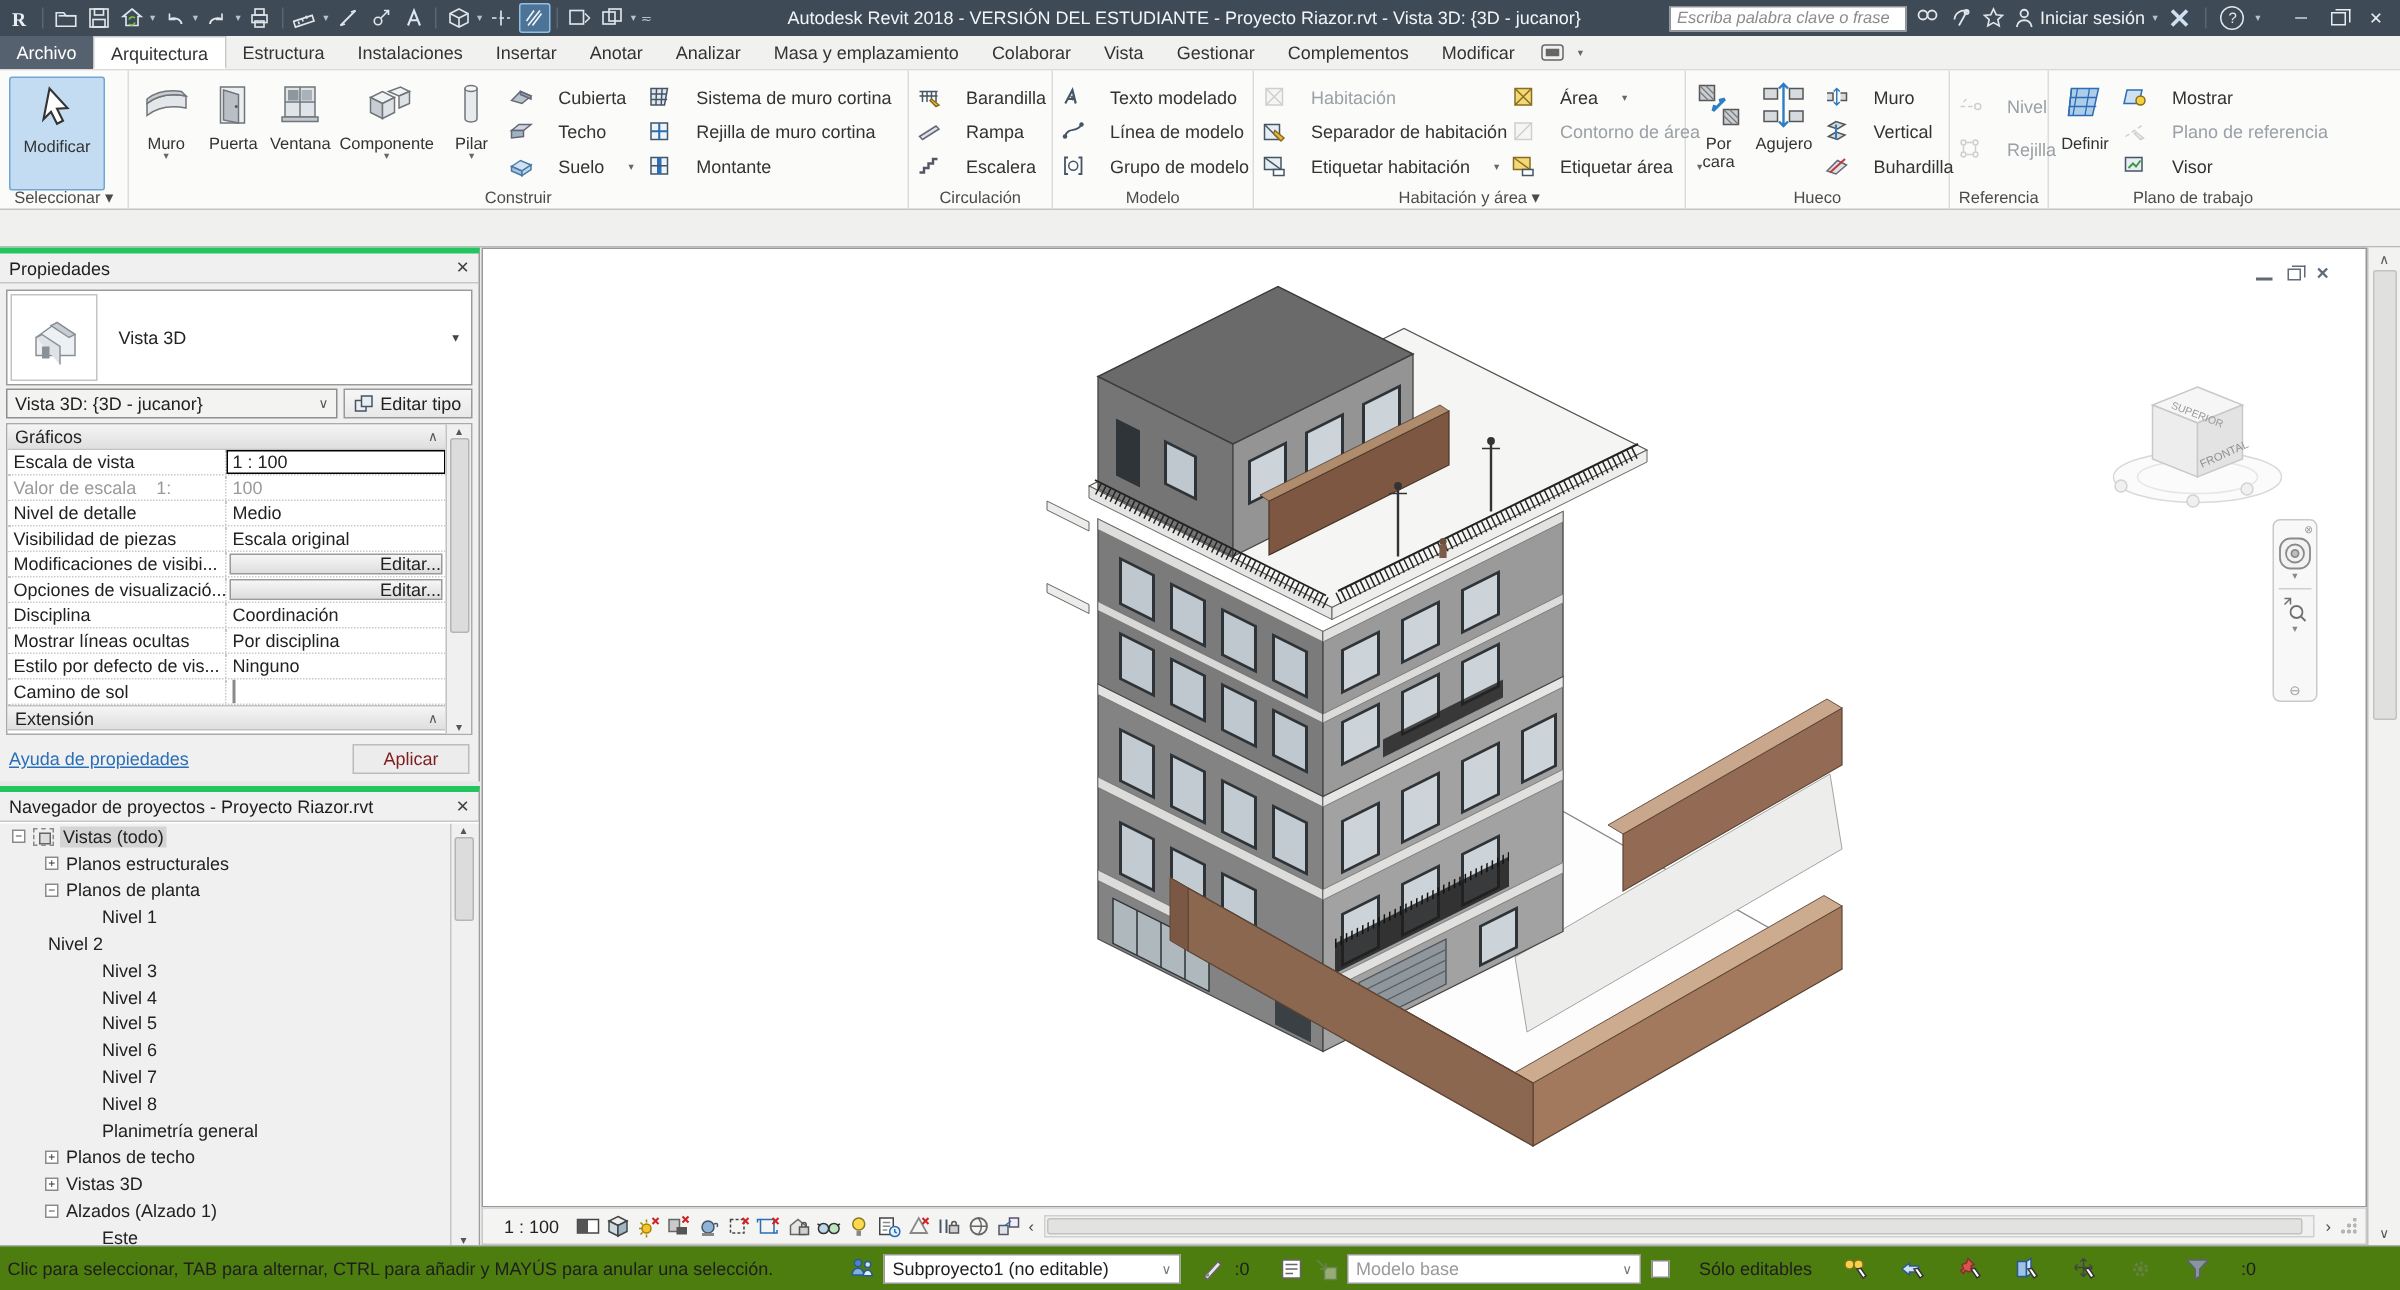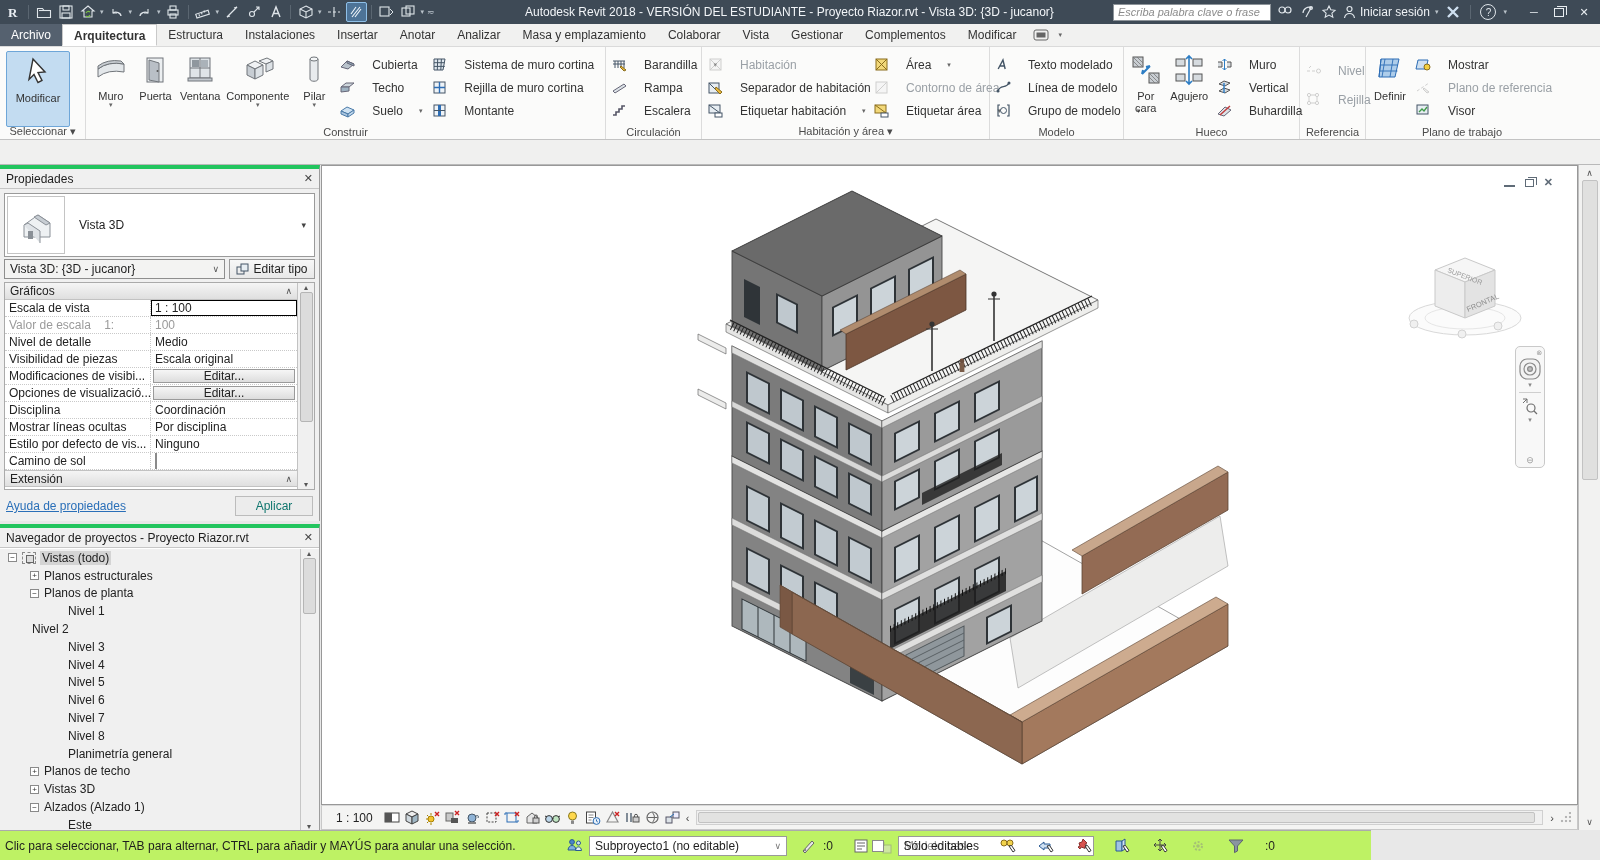--- a/index.html
+++ b/index.html
@@ -21,21 +21,21 @@
 .signin{display:flex;align-items:center;gap:4px;font-size:12px;color:#eef2f5}
 .winbtns{display:flex;align-items:center;gap:14px;padding:0 10px 0 14px}
 .winbtns .wb{color:#e8edf1;font-size:11px;width:12px;text-align:center}
 .wrest{width:10px;height:9px;border:1px solid #e8edf1;position:relative}
 .wrest:before{content:"";position:absolute;left:2px;top:-3px;width:9px;height:8px;border:1px solid #e8edf1;border-bottom:none;border-left:none}
 
 
 .tabrow{position:absolute;left:0;top:24px;width:1600px;height:23px;background:#f1f1f0;display:flex;align-items:stretch;border-bottom:1px solid #dadada}
 .tab{padding:4px 11px 3px;color:#333;font-size:12px;white-space:nowrap}
 .tab.archivo{background:#55616f;color:#fff}
-.tab.active{background:#fff;border:1px solid #c9c9c9;border-bottom:1px solid #fff;font-weight:bold}
+.tab.active{background:#fff;border:1px solid #c9c9c9;border-bottom:1px solid #fff;font-weight:normal}
 .ribbon-toggle{display:flex;align-items:center;gap:2px;margin-left:6px;color:#555}
 
 
 .ribbon{position:absolute;left:0;top:47px;width:1600px;height:93px;background:#fbfbfa;border-bottom:1px solid #c3c3c3;display:flex}
 .panel{position:relative;height:100%;border-right:1px solid #dcdcdc;padding:3px 2px 16px}
 .plabel{position:absolute;bottom:1px;left:0;right:0;text-align:center;font-size:11px;color:#4b4b4b;white-space:nowrap}
 .bigrow{display:flex;height:100%;align-items:flex-start}
 .bigbtn{width:46px;height:74px;display:flex;flex-direction:column;align-items:center;justify-content:flex-start;padding-top:3px;font-size:11px;color:#333;text-align:center;line-height:12px}
 .bigbtn .bicon{width:34px;height:34px;margin-bottom:3px}
 .bigbtn .bcaret{font-size:7px;color:#666;line-height:6px}
@@ -65,27 +65,27 @@
 .edittype{width:86px;height:20px;background:linear-gradient(#f7f7f7,#e8e8e8);border:1px solid #9a9a9a;display:flex;align-items:center;justify-content:center;gap:4px;font-size:12px}
 .grid{display:flex;margin:3px 4px 0;border:1px solid #aaa;background:#fff;height:208px}
 .gmain{flex:1;overflow:hidden}
 .gsect{height:17px;background:linear-gradient(#f5f5f5,#dfdfdf);display:flex;align-items:center;padding:0 5px;font-size:12px;border-bottom:1px solid #c2c2c2}
 .gsect .ch{margin-left:auto;color:#555;font-size:9px}
 .grow{height:17px;display:flex;border-bottom:1px dotted #c9c9c9;font-size:12px;align-items:stretch}
 .gl{width:146px;padding:1px 4px;border-right:1px dotted #c9c9c9;white-space:pre;overflow:hidden}
 .gv{flex:1;padding:1px 4px;white-space:nowrap;overflow:hidden}
 .gv.sel{border:1px solid #000;padding:0 3px;margin:0}
 .gv.gray,.gl.gray{color:#9a9a9a}
-.gbtn{flex:1;margin:1px 2px;background:linear-gradient(#f6f6f6,#dddddd);border:1px solid #9a9a9a;text-align:center;font-size:12px;line-height:13px}
+.gbtn{flex:1;margin:1px 2px;background:linear-gradient(#f6f6f6,#dddddd);border:1px solid #9a9a9a;text-align:right;font-size:12px;line-height:13px}
 .cbx{width:11px;height:11px;border:1px solid #8a8a8a;background:#fff;margin-top:2px}
 .gscroll{width:17px;background:#f0f0f0;border-left:1px solid #c2c2c2;display:flex;flex-direction:column;align-items:center;font-size:8px;color:#555}
 .gthumb{width:13px;background:#dcdcdc;border:1px solid #b5b5b5;border-radius:2px}
 .pfoot{display:flex;align-items:center;margin:6px 6px 0}
 .link{color:#2a6fb8;text-decoration:underline;font-size:12px}
-.applybtn{margin-left:auto;width:78px;height:20px;background:#ececec;border:1px solid #bcbcbc;color:#0f766e;text-align:center;line-height:18px;font-size:12px}
+.applybtn{margin-left:auto;width:78px;height:20px;background:#ececec;border:1px solid #bcbcbc;color:#7f1d1d;text-align:center;line-height:18px;font-size:12px}
 
 
 .browser{left:0;top:524px;width:320px;height:336px}
 .tree{position:relative;height:286px;overflow:hidden;background:#f0f0f0;border-top:1px solid #fff}
 .trow{height:17.8px;display:flex;align-items:center;font-size:12px;white-space:nowrap}
 .exp{width:9px;height:9px;border:1px solid #8a8a8a;background:#fff;font-size:8px;line-height:7px;text-align:center;color:#333;margin-right:5px;flex:0 0 9px}
 .tico{width:14px;height:12px;border:1px dashed #8a8a8a;margin-right:4px;position:relative;flex:0 0 14px}
 .tico:before{content:"";position:absolute;left:3px;top:2px;width:6px;height:6px;border:1px solid #666;background:#ddd}
 .tlabel.sel{background:#d4d4d4;padding:0 2px}
 .tscroll{position:absolute;right:2px;top:0;width:17px;height:282px;background:#f0f0f0;border-left:1px solid #c6c6c6;display:flex;flex-direction:column;align-items:center;font-size:8px;color:#555}
@@ -116,21 +116,21 @@
  radial-gradient(circle at 7px 5px,#b5b5b5 1.2px,transparent 1.6px),
  radial-gradient(circle at 11px 9px,#b5b5b5 1.2px,transparent 1.6px),
  radial-gradient(circle at 11px 5px,#b5b5b5 1.2px,transparent 1.6px),
  radial-gradient(circle at 11px 1px,#b5b5b5 1.2px,transparent 1.6px)}
 
 
 .vscroll{position:absolute;right:0;top:165px;width:22px;height:665px;background:#f2f2f1;border-left:1px solid #c0c0c0;display:flex;flex-direction:column;align-items:center;font-size:9px;color:#555}
 .vthumb{width:16px;height:300px;background:#e0e0df;border:1px solid #c2c2c2;border-radius:2px;margin-top:2px}
 
 
-.statusbar{position:absolute;left:0;top:830px;width:1371px;height:30px;background:#bef264;border-top:1px solid #ababab;display:flex;align-items:center;font-size:12px;color:#1e1e1e}
+.statusbar{position:absolute;left:0;top:830px;width:1600px;height:30px;background:#4d7c0f;border-top:1px solid #ababab;display:flex;align-items:center;font-size:12px;color:#1e1e1e}
 .scombo{height:20px;background:#fff;border:1px solid #9a9a9a;display:flex;align-items:center;padding:0 5px;font-size:12px}
 .scombo .car{margin-left:auto;color:#777;font-size:9px}
 .si{width:18px;height:18px;flex:0 0 18px}
 .hint{padding-left:5px;white-space:nowrap}
 .ws{position:absolute;left:566px;display:flex;align-items:center;gap:5px}
 .dg{position:absolute;left:800px;display:flex;align-items:center;gap:5px}
 .rt{position:absolute;right:96px;display:flex;align-items:center;gap:20px}
 .cbox{width:12px;height:12px;border:1px solid #8a8a8a;background:#fff}
 </style>
 </head>
@@ -482,90 +482,20 @@
             <svg width="17" height="17">
               <path d="M2 13h3v-3h3V7h3V4h3" fill="none" stroke="#556" stroke-width="1.6"></path>
             </svg>
           </span>
           <span>Escalera</span>
         </div>
     </div>
     <div class="plabel">Circulación</div>
   </div>
 
-  <div class="panel" style="width:288px">
-    <div class="bigrow">
-      <div class="smallcol" style="width:166px">
-        <div class="sbtn dis">
-            <span class="sicon">
-              <svg width="17" height="17">
-                <rect x="3" y="3" width="11" height="11" fill="#eee" stroke="#999"></rect>
-                <path d="M3 3l11 11M14 3 3 14" stroke="#999"></path>
-              </svg>
-            </span>
-            <span>Habitación</span>
-          </div>
-        <div class="sbtn">
-            <span class="sicon">
-              <svg width="17" height="17">
-                <rect x="2" y="4" width="10" height="10" fill="#e7edf2" stroke="#456"></rect>
-                <path d="M2 4l10 10" stroke="#456"></path>
-                <path d="M9 8l6 5-2 2-5-5z" fill="#e8b73c" stroke="#8a6d1c"></path>
-              </svg>
-            </span>
-            <span>Separador de habitación</span>
-          </div>
-        <div class="sbtn">
-            <span class="sicon">
-              <svg width="17" height="17">
-                <rect x="2" y="3" width="11" height="8" fill="#e7edf2" stroke="#456"></rect>
-                <path d="M2 3l11 8" stroke="#456"></path>
-                <rect x="8" y="11" width="7" height="4" fill="#fff" stroke="#456"></rect>
-              </svg>
-            </span>
-            <span>Etiquetar habitación</span>
-            <span class="bcaret">▾</span>
-          </div>
-      </div>
-      <div class="smallcol" style="width:118px">
-        <div class="sbtn">
-            <span class="sicon">
-              <svg width="17" height="17">
-                <rect x="3" y="3" width="11" height="11" fill="#f2d879" stroke="#8a6d1c"></rect>
-                <path d="M3 3l11 11M14 3 3 14" stroke="#8a6d1c"></path>
-              </svg>
-            </span>
-            <span>Área</span>
-            <span class="bcaret">▾</span>
-          </div>
-        <div class="sbtn dis">
-            <span class="sicon">
-              <svg width="17" height="17">
-                <rect x="3" y="3" width="11" height="11" fill="#eee" stroke="#999"></rect>
-                <path d="M3 14 14 3" stroke="#999"></path>
-              </svg>
-            </span>
-            <span>Contorno de área</span>
-          </div>
-        <div class="sbtn">
-            <span class="sicon">
-              <svg width="17" height="17">
-                <rect x="2" y="3" width="11" height="8" fill="#f2d879" stroke="#8a6d1c"></rect>
-                <path d="M2 3l11 8" stroke="#8a6d1c"></path>
-                <rect x="8" y="11" width="7" height="4" fill="#fff" stroke="#456"></rect>
-              </svg>
-            </span>
-            <span>Etiquetar área</span>
-            <span class="bcaret">▾</span>
-          </div>
-      </div>
-    </div>
-    <div class="plabel"><span>Habitación y área</span> <span class="bcaret">▾</span></div>
-  </div>
-
   <div class="panel" style="width:134px">
     <div class="smallcol">
       <div class="sbtn">
           <span class="sicon">
             <svg width="17" height="17">
               <path d="M5 13 8.5 4l3.5 9M6.3 10h4.4" fill="none" stroke="#456" stroke-width="1.4" transform="skewX(-8)"></path>
             </svg>
           </span>
           <span>Texto modelado</span>
         </div>
@@ -584,20 +514,90 @@
             <svg width="17" height="17">
               <path d="M5 3H3v11h2M12 3h2v11h-2" fill="none" stroke="#456" stroke-width="1.2"></path>
               <circle cx="8.5" cy="8.5" r="3" fill="none" stroke="#456"></circle>
             </svg>
           </span>
           <span>Grupo de modelo</span>
           <span class="bcaret">▾</span>
         </div>
     </div>
     <div class="plabel">Modelo</div>
+  </div>
+
+  <div class="panel" style="width:288px">
+    <div class="bigrow">
+      <div class="smallcol" style="width:166px">
+        <div class="sbtn dis">
+            <span class="sicon">
+              <svg width="17" height="17">
+                <rect x="3" y="3" width="11" height="11" fill="#eee" stroke="#999"></rect>
+                <path d="M3 3l11 11M14 3 3 14" stroke="#999"></path>
+              </svg>
+            </span>
+            <span>Habitación</span>
+          </div>
+        <div class="sbtn">
+            <span class="sicon">
+              <svg width="17" height="17">
+                <rect x="2" y="4" width="10" height="10" fill="#e7edf2" stroke="#456"></rect>
+                <path d="M2 4l10 10" stroke="#456"></path>
+                <path d="M9 8l6 5-2 2-5-5z" fill="#e8b73c" stroke="#8a6d1c"></path>
+              </svg>
+            </span>
+            <span>Separador de habitación</span>
+          </div>
+        <div class="sbtn">
+            <span class="sicon">
+              <svg width="17" height="17">
+                <rect x="2" y="3" width="11" height="8" fill="#e7edf2" stroke="#456"></rect>
+                <path d="M2 3l11 8" stroke="#456"></path>
+                <rect x="8" y="11" width="7" height="4" fill="#fff" stroke="#456"></rect>
+              </svg>
+            </span>
+            <span>Etiquetar habitación</span>
+            <span class="bcaret">▾</span>
+          </div>
+      </div>
+      <div class="smallcol" style="width:118px">
+        <div class="sbtn">
+            <span class="sicon">
+              <svg width="17" height="17">
+                <rect x="3" y="3" width="11" height="11" fill="#f2d879" stroke="#8a6d1c"></rect>
+                <path d="M3 3l11 11M14 3 3 14" stroke="#8a6d1c"></path>
+              </svg>
+            </span>
+            <span>Área</span>
+            <span class="bcaret">▾</span>
+          </div>
+        <div class="sbtn dis">
+            <span class="sicon">
+              <svg width="17" height="17">
+                <rect x="3" y="3" width="11" height="11" fill="#eee" stroke="#999"></rect>
+                <path d="M3 14 14 3" stroke="#999"></path>
+              </svg>
+            </span>
+            <span>Contorno de área</span>
+          </div>
+        <div class="sbtn">
+            <span class="sicon">
+              <svg width="17" height="17">
+                <rect x="2" y="3" width="11" height="8" fill="#f2d879" stroke="#8a6d1c"></rect>
+                <path d="M2 3l11 8" stroke="#8a6d1c"></path>
+                <rect x="8" y="11" width="7" height="4" fill="#fff" stroke="#456"></rect>
+              </svg>
+            </span>
+            <span>Etiquetar área</span>
+            <span class="bcaret">▾</span>
+          </div>
+      </div>
+    </div>
+    <div class="plabel"><span>Habitación y área</span> <span class="bcaret">▾</span></div>
   </div>
 
   <div class="panel" style="width:176px">
     <div class="bigrow">
       <div class="bigbtn" style="width:40px">
         <span class="bicon">
             <svg width="34" height="34" viewBox="0 0 34 34">
               <rect x="4" y="4" width="10" height="10" fill="#c9ced3" stroke="#555"></rect>
               <rect x="20" y="20" width="10" height="10" fill="#c9ced3" stroke="#555"></rect>
               <path d="M4 4l10 10M8 4l6 6M4 8l6 6M20 20l10 10M24 20l6 6M20 24l6 6" stroke="#777" stroke-width=".8"></path>

